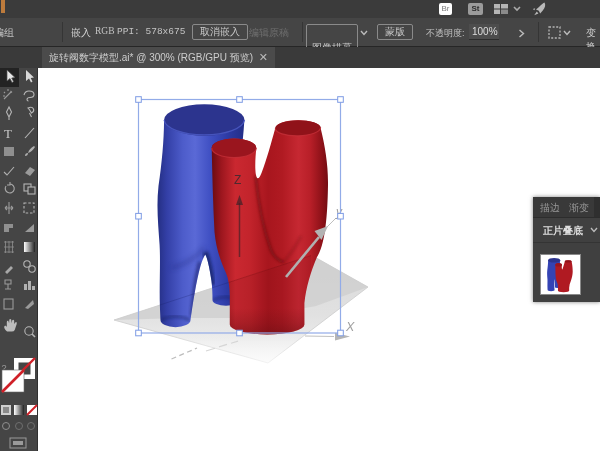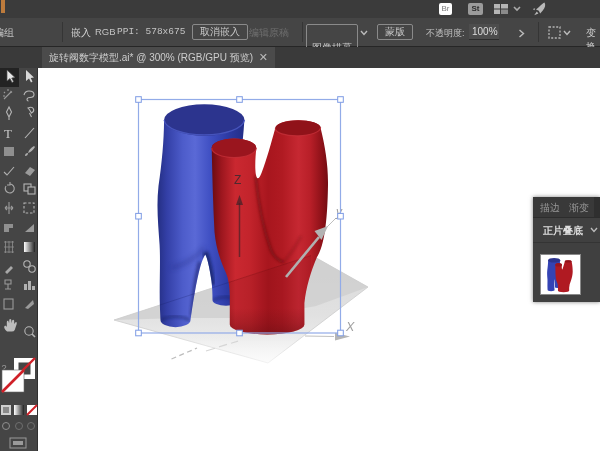--- a/index.html
+++ b/index.html
@@ -36,21 +36,21 @@
   </svg>
   <svg style="position:absolute;left:532px;top:2px;" width="15" height="14" viewBox="0 0 15 14">
     <path d="M12.5 0.5 C13.8 2.5 13.3 5.5 10.8 8.5 L8.2 11.5 L6.8 8.8 L4 7.6 L7 5 C9.5 2.5 11.3 0.8 12.5 0.5 Z M4.8 9.4 L2.2 13.2 L6.4 11.6 Z M3.2 6.2 L0.8 7 L2.4 8.2 Z" fill="#b9b9b9"></path>
   </svg>
 </div>
 
 <div class="bar" id="ctrlbar">
   <span class="ct" style="position:absolute;left:-6px;top:8px;">编组</span>
   <div style="position:absolute;left:62px;top:4px;width:1px;height:20px;background:#353535;"></div>
   <span class="ct" style="position:absolute;left:71px;top:8px;color:#d5d5d5;">嵌入</span>
-  <span class="ct" style="position:absolute;left:95px;top:8px;font-family:Liberation Sans, sans-serif;font-size:9.5px;">RGB</span>
+  <span class="ct" style="position:absolute;left:95px;top:8px;font-family:Liberation Serif, serif;font-size:9.5px;">RGB</span>
   <span class="ct" style="position:absolute;left:117px;top:8px;font-family:'Liberation Mono',monospace;font-size:9.5px;">PPI: 578x675</span>
   <span class="btn" style="position:absolute;left:192px;top:6px;">取消嵌入</span>
   <span class="ct" style="position:absolute;left:249px;top:8px;color:#6f6f6f;">编辑原稿</span>
   <div style="position:absolute;left:302px;top:4px;width:1px;height:20px;background:#353535;"></div>
   <span class="btn" style="position:absolute;left:306px;top:6px;padding:16px 5px;text-align:center;">图像描摹</span>
   <svg style="position:absolute;left:360px;top:12px;" width="8" height="6">
       <path d="M1 1 L4 4.5 L7 1" stroke="#bbbbbb" stroke-width="1.4" fill="none"></path>
     </svg>
   <span class="btn" style="position:absolute;left:377px;top:6px;">蒙版</span>
   <span class="ct" style="position:absolute;left:426px;top:9px;font-size:9px;">不透明度:</span>

